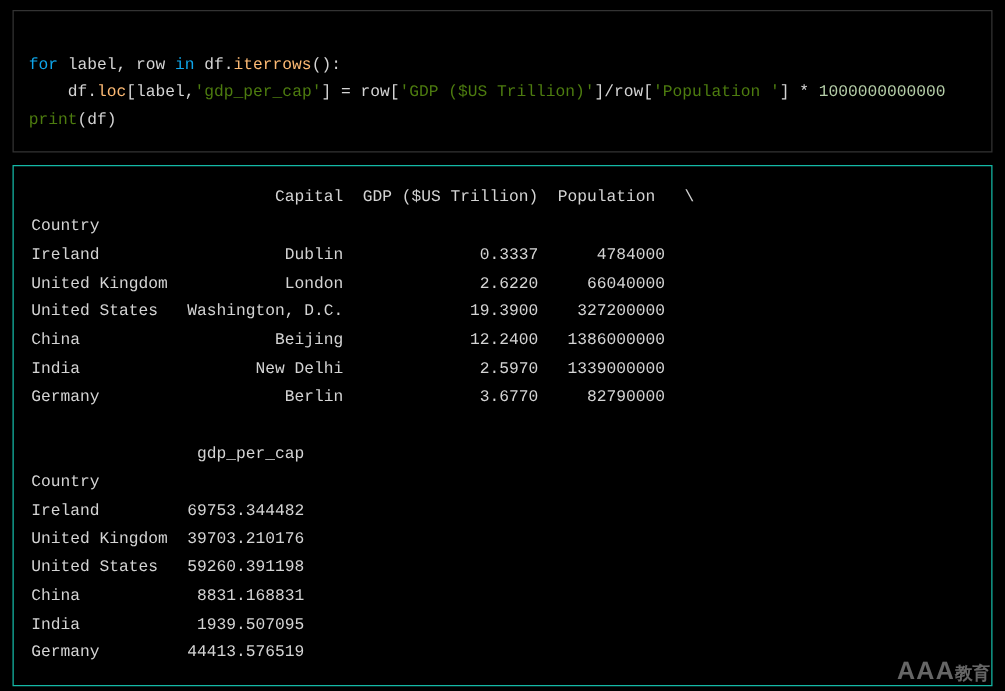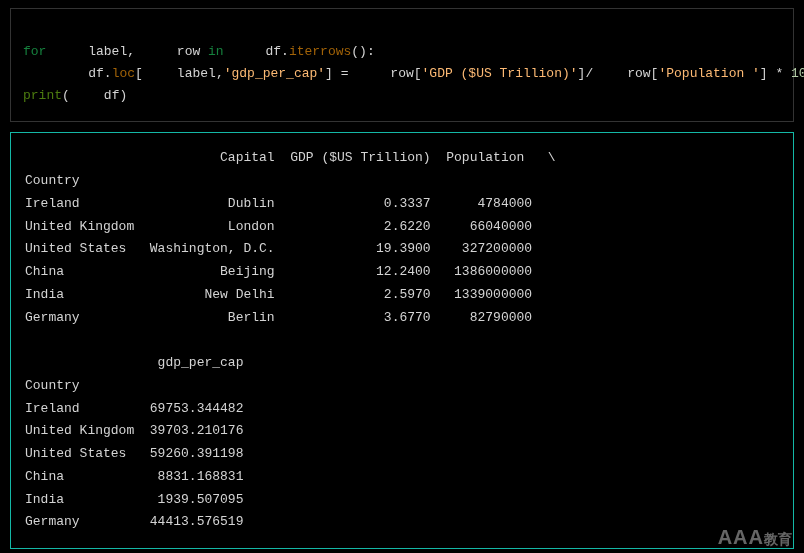--- a/index.html
+++ b/index.html
@@ -14,24 +14,24 @@
     position: relative;
   }
   .code-block {
     background: #000;
     border: 1px solid #333;
     margin: 8px 10px 0 10px;
     padding: 10px 12px 14px 12px;
     line-height: 1.7;
     white-space: pre;
   }
-  .kw { color: #15803d; }
-  .var { color: #d4d4d4; margin-left: 34px; }
-  .func { color: #a16207; }
-  .str { color: #fdba74; }
+  .kw { color: #0ea5e9; }
+  .var { color: #d4d4d4; }
+  .func { color: #fdba74; }
+  .str { color: #4d7c0f; }
   .num { color: #b5cea8; text-align: center; }
   .op { color: #d4d4d4; }
   .builtin { color: #4d7c0f; }
   .output-block {
     background: #000;
     border: 1px solid #14b8a6;
     margin: 10px 10px 0 10px;
     padding: 14px 14px 14px 14px;
     line-height: 1.75;
     white-space: pre;

